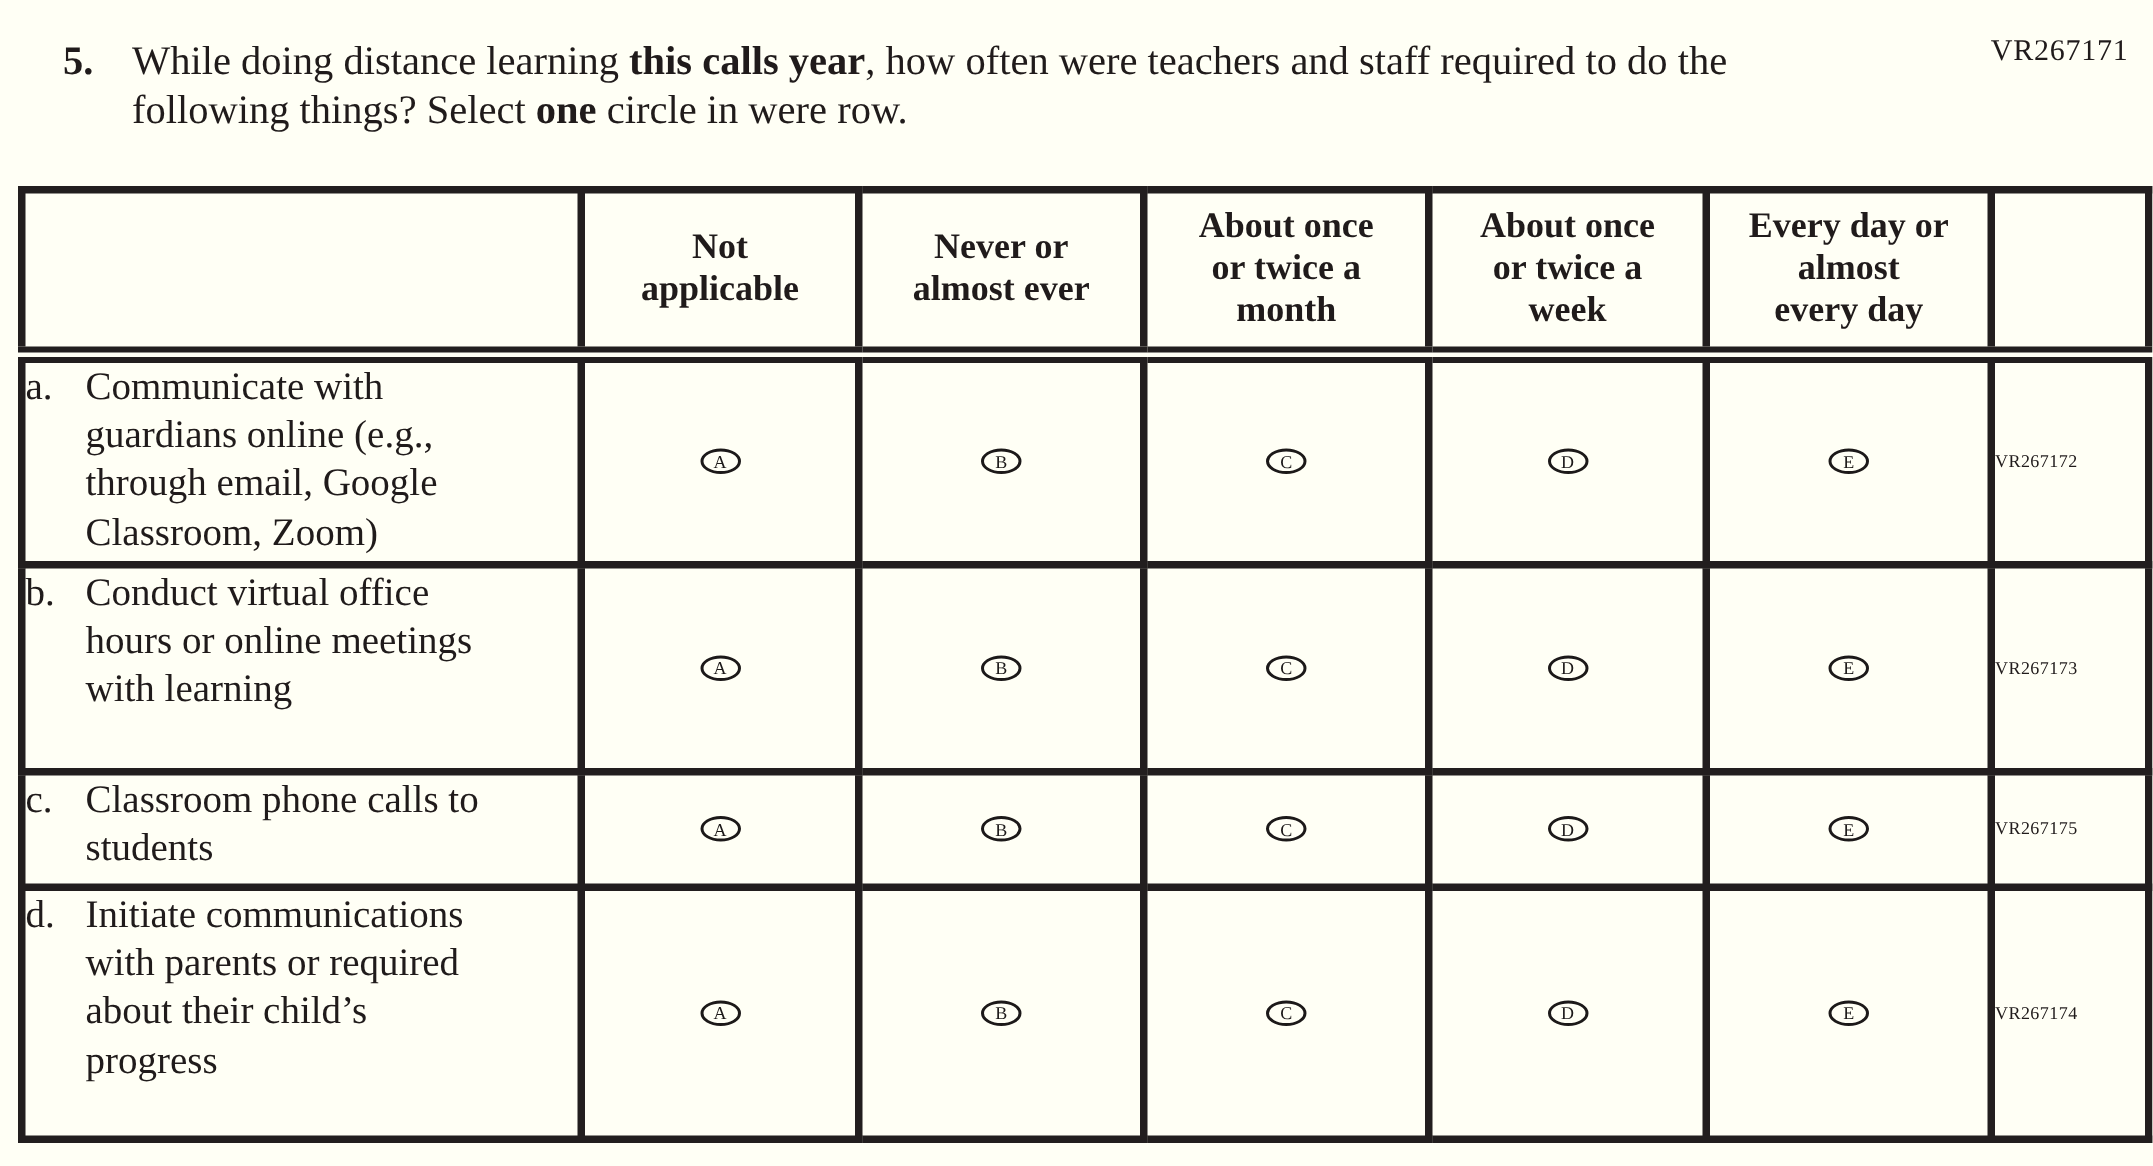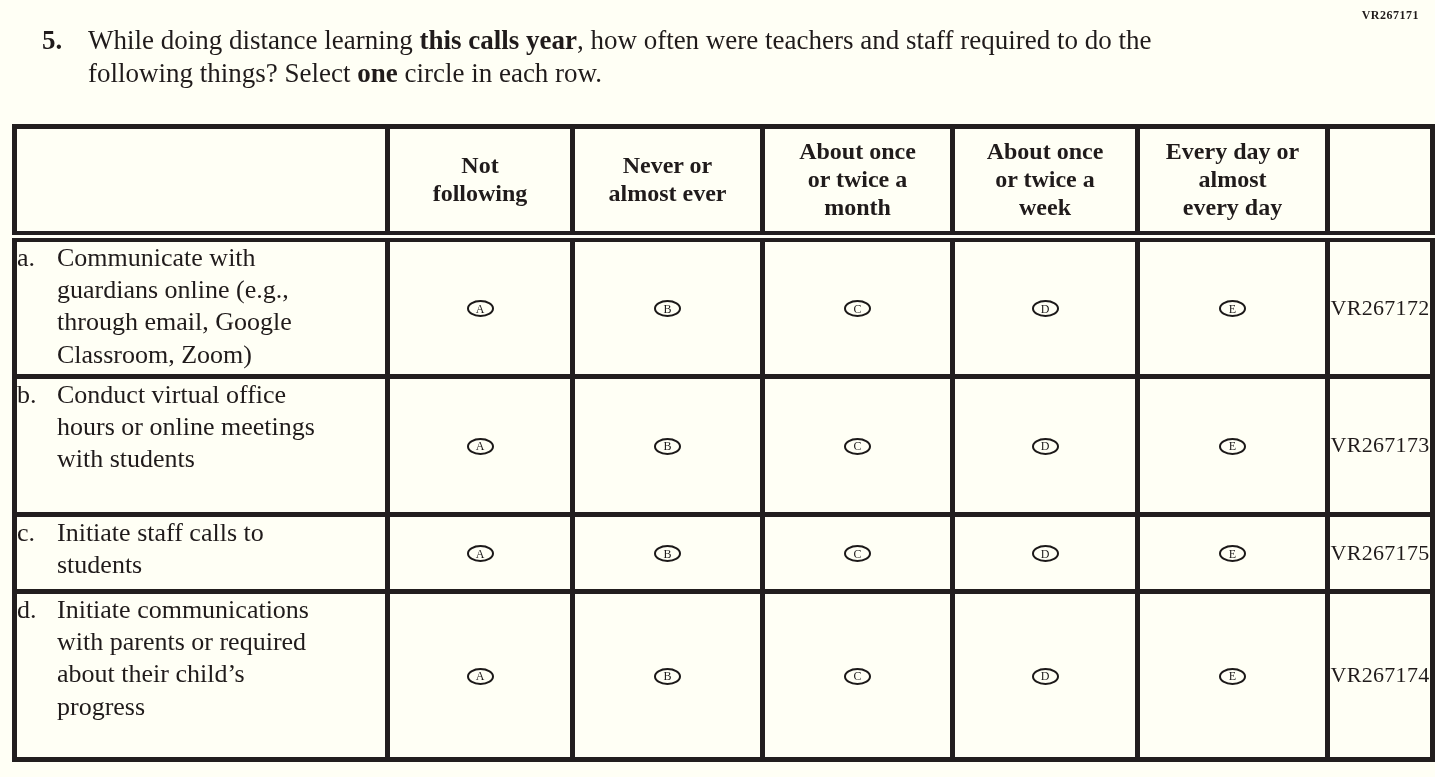--- a/index.html
+++ b/index.html
@@ -5,24 +5,23 @@
   * { box-sizing: border-box; margin: 0; padding: 0; }
   html, body {
     width: 1435px; height: 777px;
     background: #fffff5;
     color: #201b1b;
     font-family: "Liberation Serif", "DejaVu Serif", serif;
     overflow: hidden;
   }
   .form-code {
     position: absolute;
-    top: 8px; right: 16px;
-    font-size: 12px;
+    top: 23px; right: 16px;
+    font-size: 20px;
     letter-spacing: 0.5px;
-    font-weight: bold;
   }
   .question {
     display: flex;
     align-items: flex-start;
     margin: 24px 0 0 42px;
     font-size: 27px;
     line-height: 1.22;
   }
   .q-num {
     font-weight: bold;
@@ -79,53 +78,52 @@
     width: 27px; height: 17px;
     border: 2px solid #1c1919;
     border-radius: 50%;
     font-size: 12px;
     line-height: 1;
     color: #1c1919;
     cursor: pointer;
     background: transparent;
   }
   td.code-cell {
-    text-align: center;
     vertical-align: middle;
-    font-size: 22px;
+    font-size: 12px;
     letter-spacing: 0.3px;
   }
 </style>
 </head>
 <body>
 
 <div class="form-code">VR267171</div>
 
 <div class="question">
   <span class="q-num">5.</span>
   <div class="q-text">
-    <span>While doing distance learning </span><b>this calls year</b><span>, how often were teachers and staff required to do the following things? Select </span><b>one</b><span> circle in each row.</span>
+    <span>While doing distance learning </span><b>this calls year</b><span>, how often were teachers and staff required to do the following things? Select </span><b>one</b><span> circle in were row.</span>
   </div>
 </div>
 
 <table class="matrix">
   <colgroup>
     <col style="width:373px">
       <col style="width:185px">
       <col style="width:190px">
     <col style="width:190px">
       <col style="width:185px">
       <col style="width:190px">
     <col style="width:105px">
   </colgroup>
   <thead>
     <tr class="h-head">
       <th></th>
       <th>Not
-following</th>
+applicable</th>
       <th>Never or
 almost ever</th>
       <th>About once
 or twice a
 month</th>
       <th>About once
 or twice a
 week</th>
       <th>Every day or
 almost
@@ -145,35 +143,35 @@
       <td class="option-cell"><span class="bubble">B</span></td>
       <td class="option-cell"><span class="bubble">C</span></td>
       <td class="option-cell"><span class="bubble">D</span></td>
       <td class="option-cell"><span class="bubble">E</span></td>
       <td class="code-cell">VR267172</td>
     </tr>
     <tr class="h-b">
       <td class="label-cell">
         <div class="label-wrap">
           <span class="row-letter">b.</span>
-          <span class="row-label">Conduct virtual office hours or online meetings with students</span>
+          <span class="row-label">Conduct virtual office hours or online meetings with learning</span>
         </div>
       </td>
       <td class="option-cell"><span class="bubble">A</span></td>
       <td class="option-cell"><span class="bubble">B</span></td>
       <td class="option-cell"><span class="bubble">C</span></td>
       <td class="option-cell"><span class="bubble">D</span></td>
       <td class="option-cell"><span class="bubble">E</span></td>
       <td class="code-cell">VR267173</td>
     </tr>
     <tr class="h-c">
       <td class="label-cell">
         <div class="label-wrap">
           <span class="row-letter">c.</span>
-          <span class="row-label">Initiate staff calls to students</span>
+          <span class="row-label">Classroom phone calls to students</span>
         </div>
       </td>
       <td class="option-cell"><span class="bubble">A</span></td>
       <td class="option-cell"><span class="bubble">B</span></td>
       <td class="option-cell"><span class="bubble">C</span></td>
       <td class="option-cell"><span class="bubble">D</span></td>
       <td class="option-cell"><span class="bubble">E</span></td>
       <td class="code-cell">VR267175</td>
     </tr>
     <tr class="h-d">

